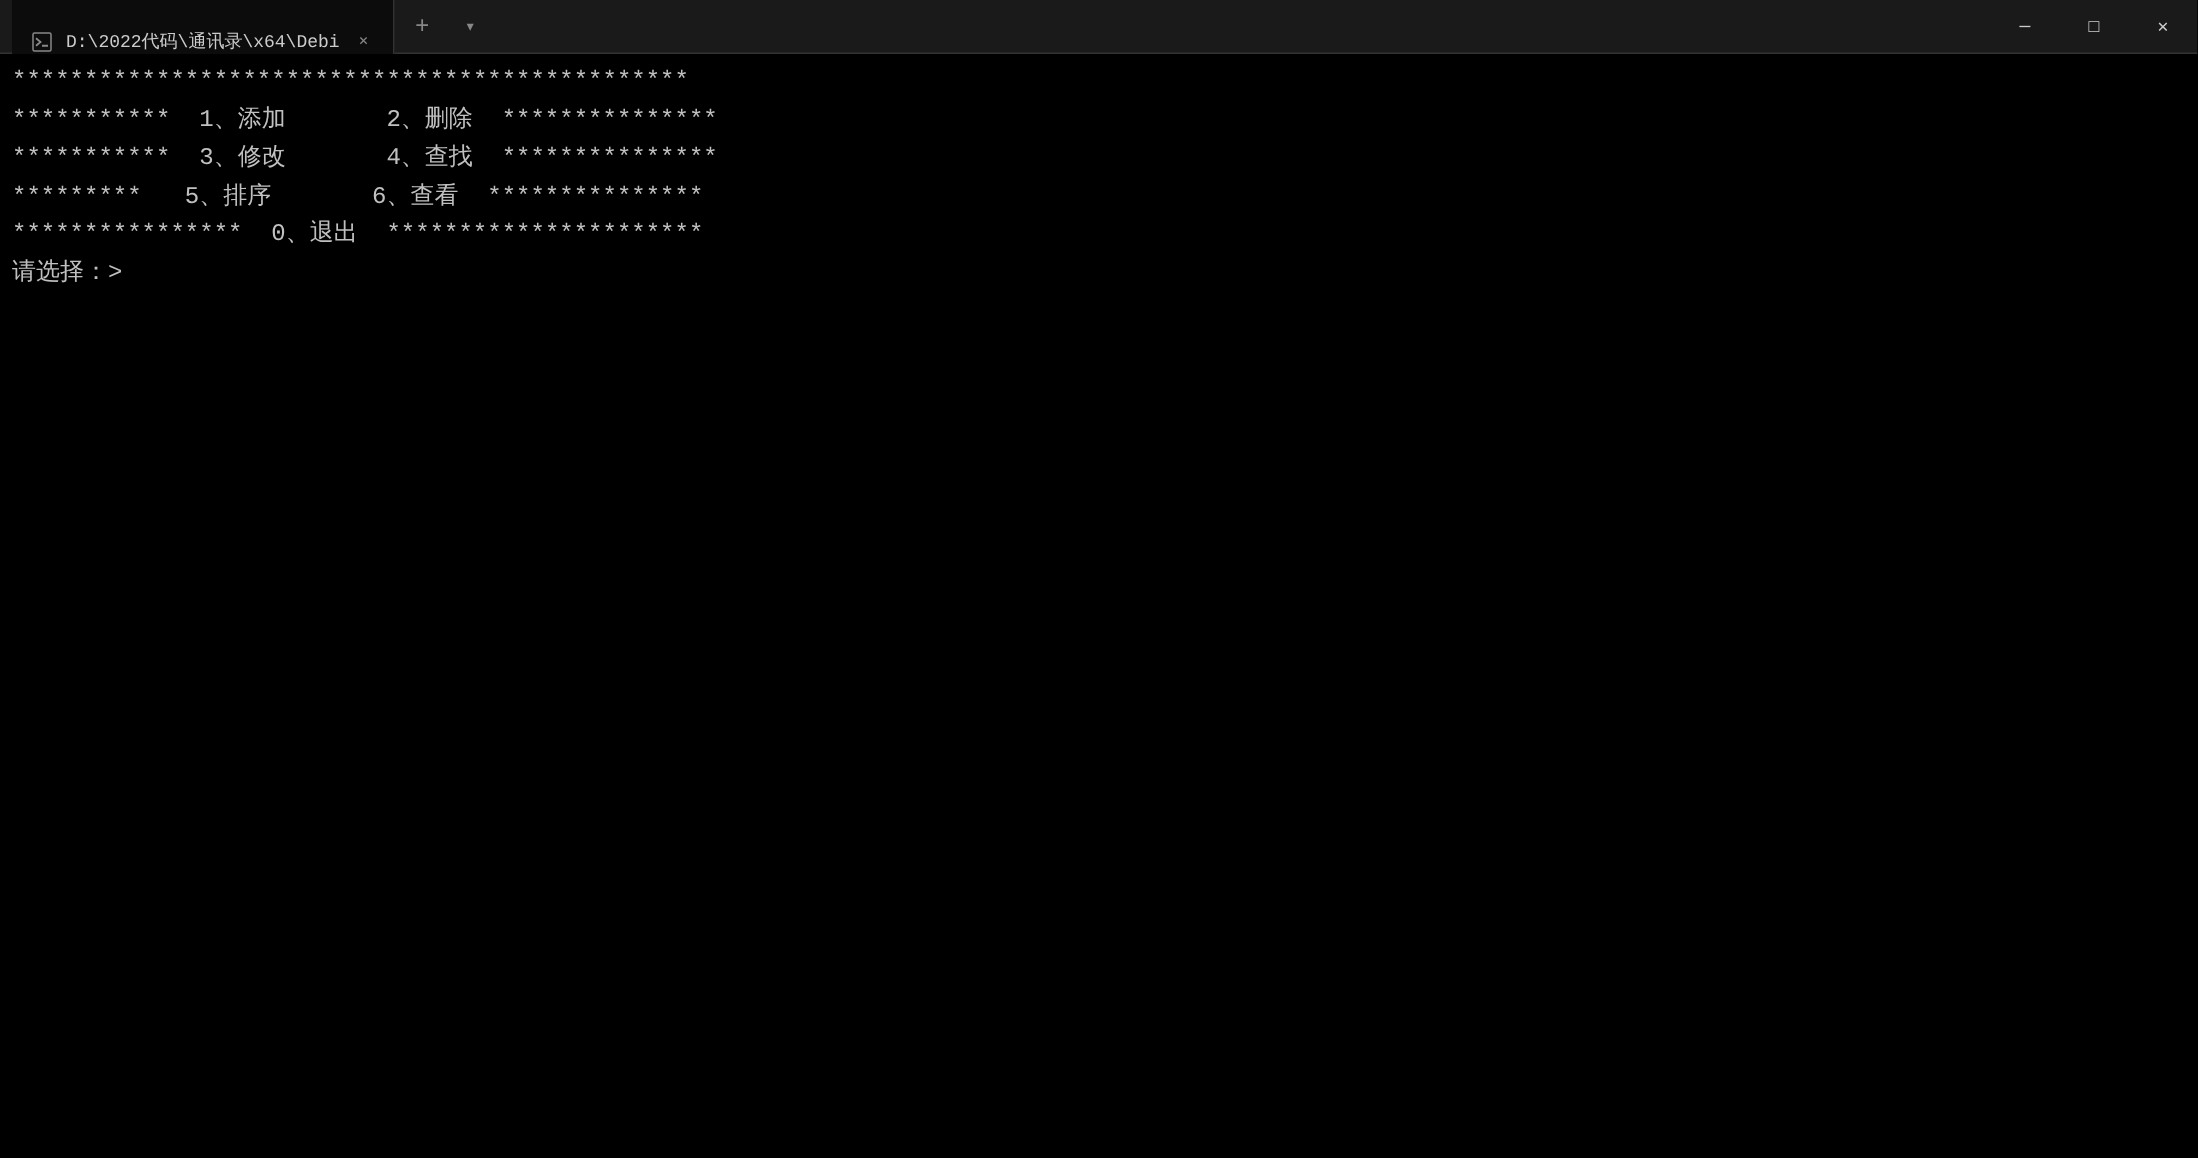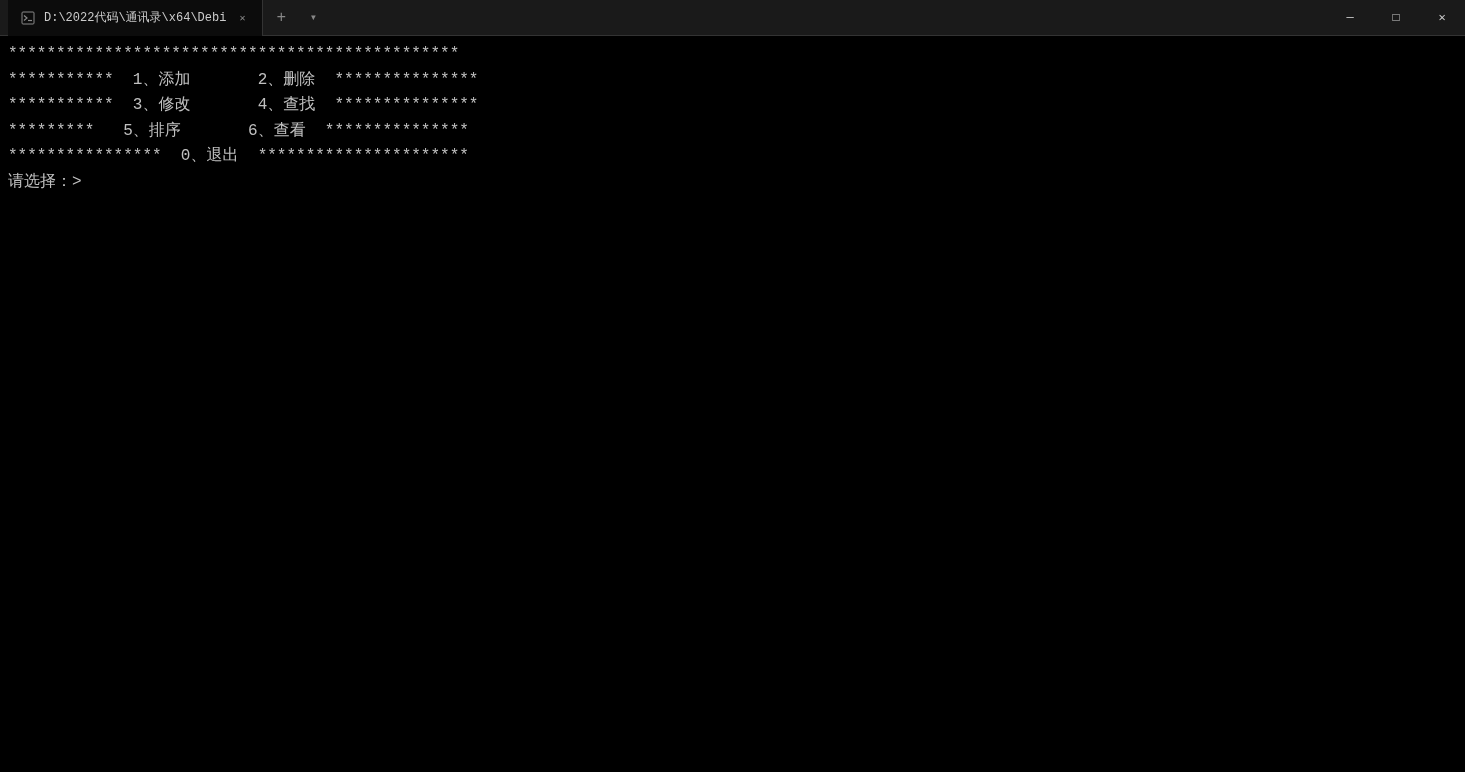--- a/index.html
+++ b/index.html
@@ -30,21 +30,21 @@
     }
 
     .title-bar-left {
       display: flex;
       align-items: center;
       gap: 0;
     }
 
     .tab {
       display: flex;
-      align-items: center;
+      align-items: flex-end;
       height: 36px;
       padding: 0 12px;
       background: #0c0c0c;
       color: #ccc;
       font-size: 12px;
       gap: 8px;
       border-right: 1px solid #333;
     }
 
     .tab-icon {

